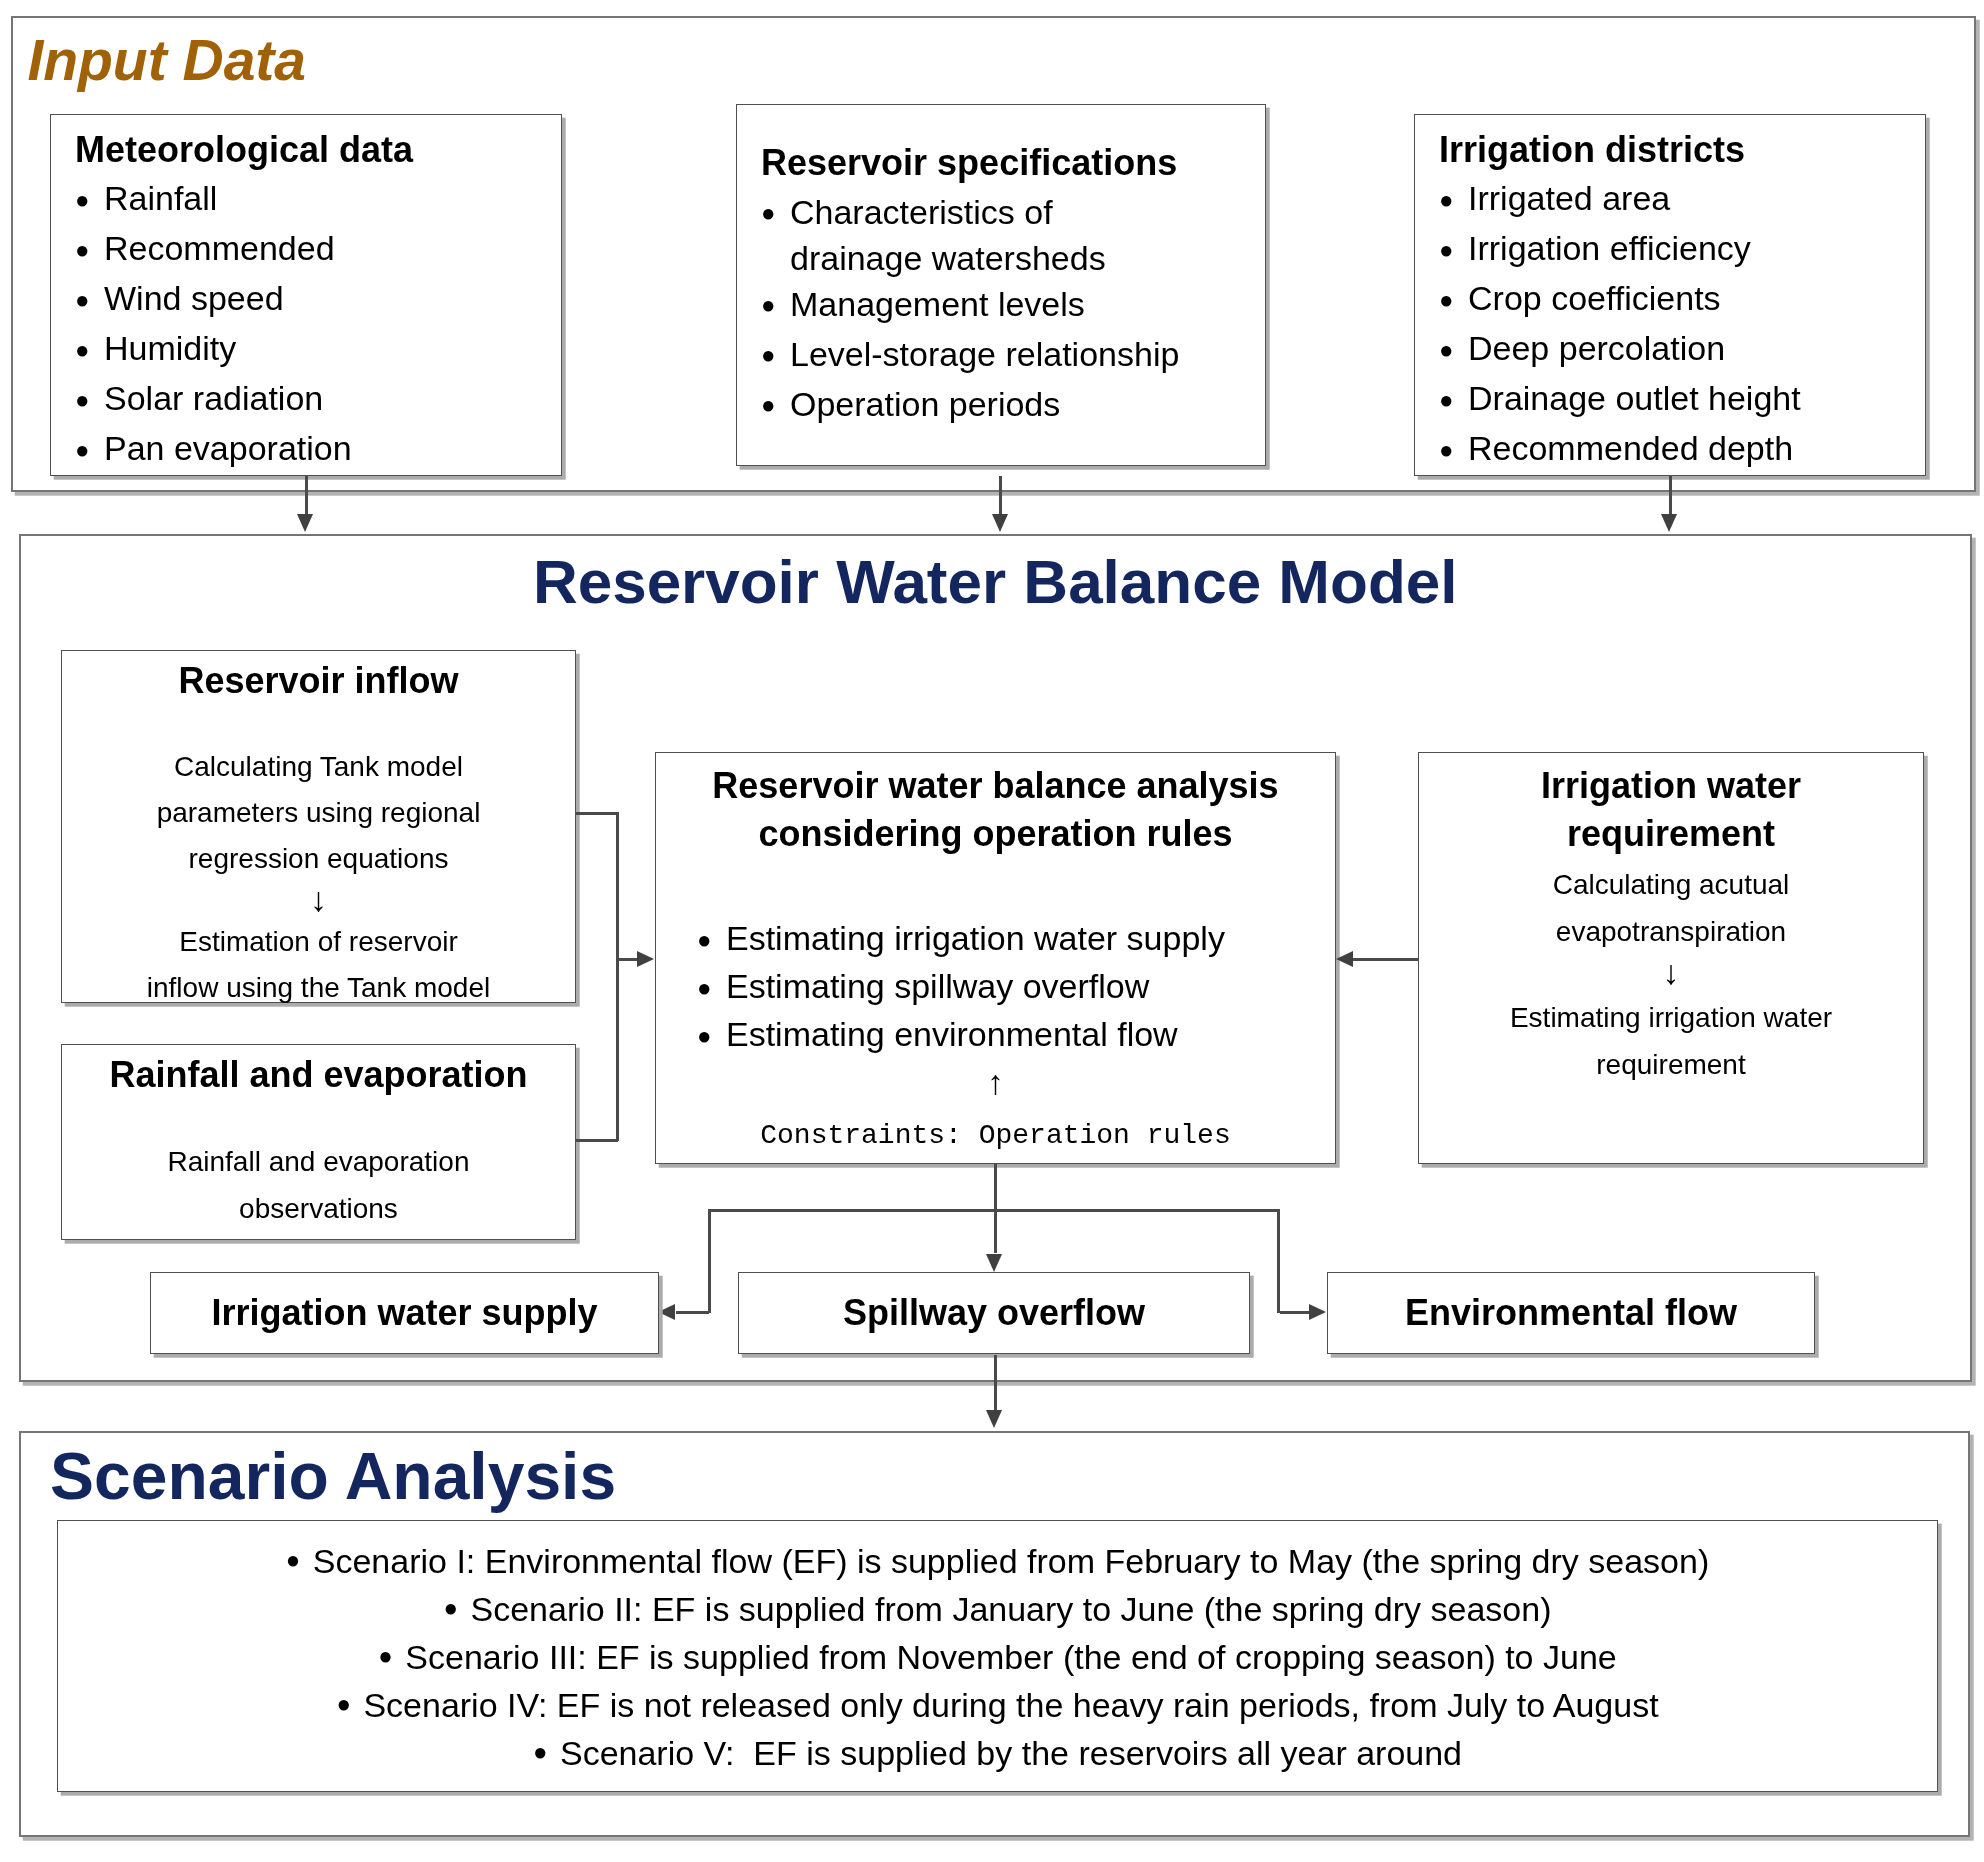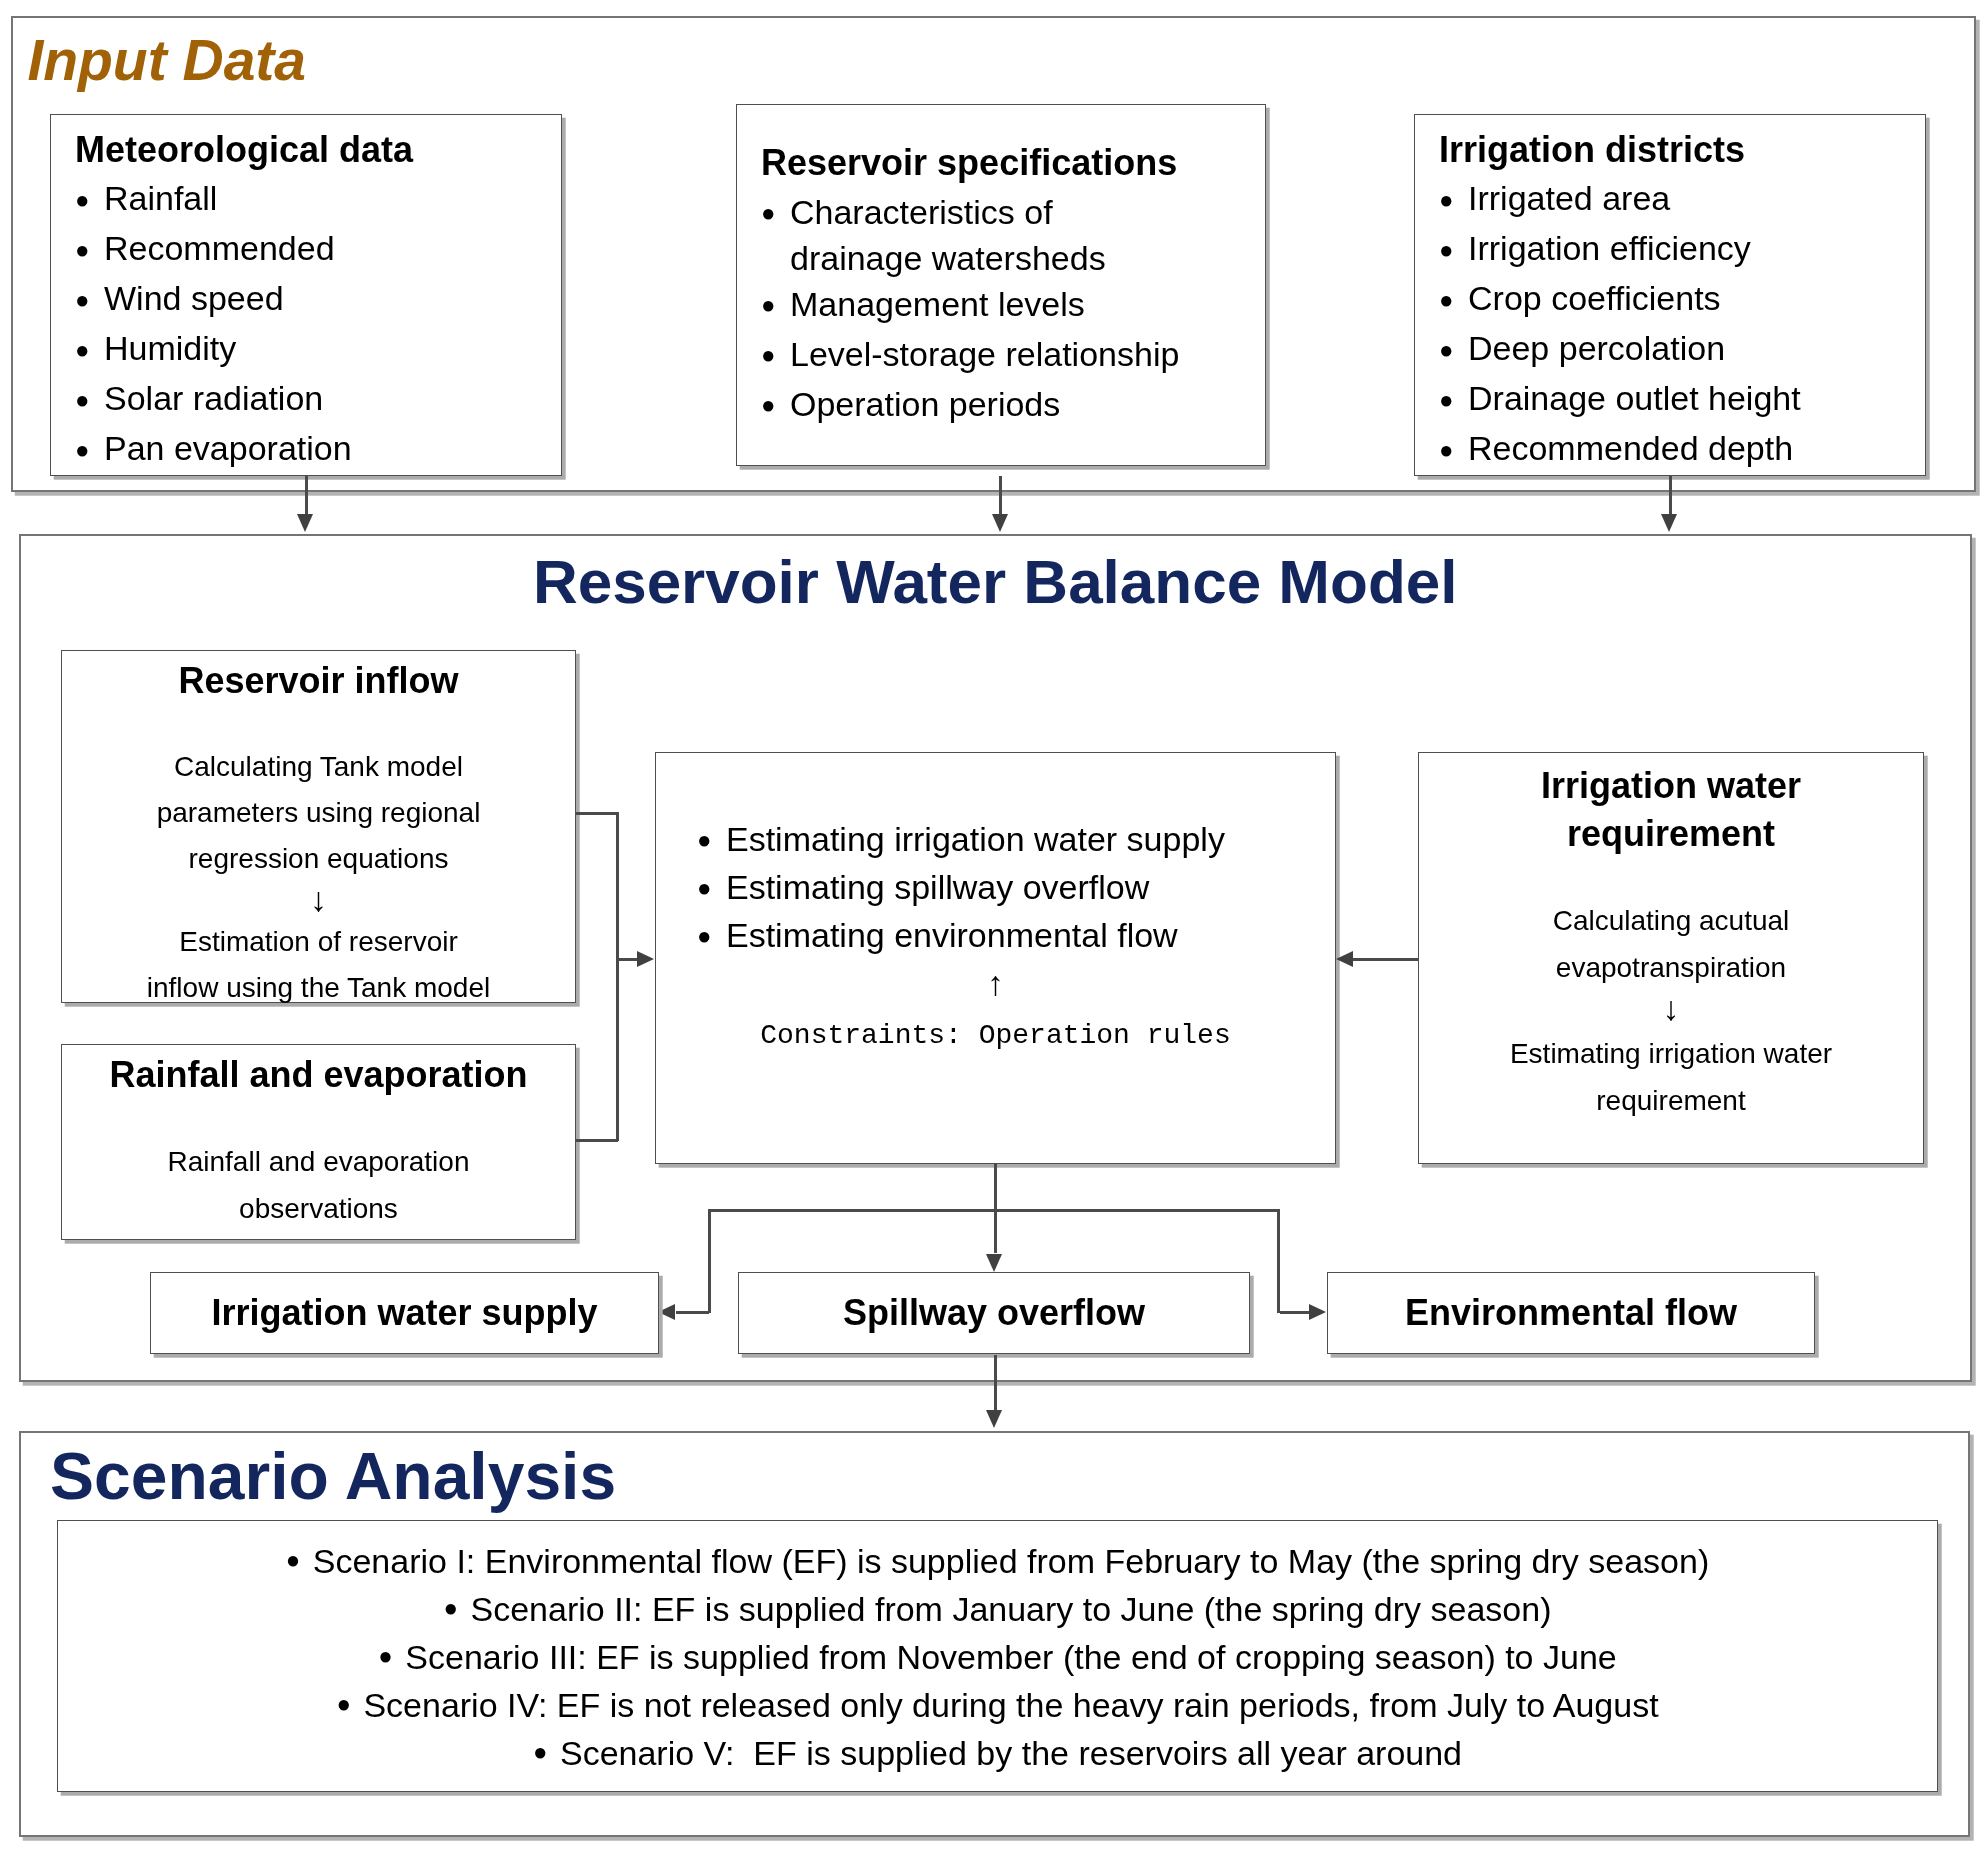--- a/index.html
+++ b/index.html
@@ -157,20 +157,22 @@
 inflow using the Tank model</div>
   </div>
 
   <div class="abs box stack" style="left:61px; top:1044px; width:515px; height:196px; padding:10px 12.5px 0 12.5px;">
     <div class="box-title" style="line-height:40px;">Rainfall and evaporation</div>
     <div class="body-txt" style="margin-top:39px;">Rainfall and evaporation
 observations</div>
   </div>
 
   <div class="abs box stack" style="left:655px; top:752px; width:681px; height:412px; padding:8.7px 15px 0 15px;">
+    <div class="box-title" style="line-height:48px;">Reservoir water balance analysis
+considering operation rules</div>
     <div class="cb-list" style="margin-top:55px;">
       <div class="li">
           <span class="blt"></span>
           <span class="t">Estimating irrigation water supply</span>
         </div>
       <div class="li">
           <span class="blt"></span>
           <span class="t">Estimating spillway overflow</span>
         </div>
       <div class="li">
@@ -178,21 +180,21 @@
           <span class="t">Estimating environmental flow</span>
         </div>
     </div>
     <div class="glyph-arrow" style="margin-top:5px;">↑</div>
     <div class="body-txt" style="margin-top:11.2px;font-family:Liberation Mono, monospace;">Constraints: Operation rules</div>
   </div>
 
   <div class="abs box stack" style="left:1418px; top:752px; width:506px; height:412px; padding:8.7px 34px 0 34px;">
     <div class="box-title" style="line-height:48px;">Irrigation water
 requirement</div>
-    <div class="body-txt" style="margin-top:36px;">Calculating acutual
+    <div class="body-txt" style="">Calculating acutual
 evapotranspiration</div>
     <div class="glyph-arrow">↓</div>
     <div class="body-txt" style="margin-top:3.7px;">Estimating irrigation water
 requirement</div>
   </div>
 
   <div class="abs ln" style="left:576px; top:812px; width:42px; height:2.5px;"></div>
   <div class="abs ln" style="left:576px; top:1139px; width:42px; height:2.5px;"></div>
   <div class="abs ln" style="left:616px; top:812px; width:2.5px; height:329px;"></div>
   <div class="abs ln" style="left:617px; top:958px; width:21px; height:2.5px;"></div>

